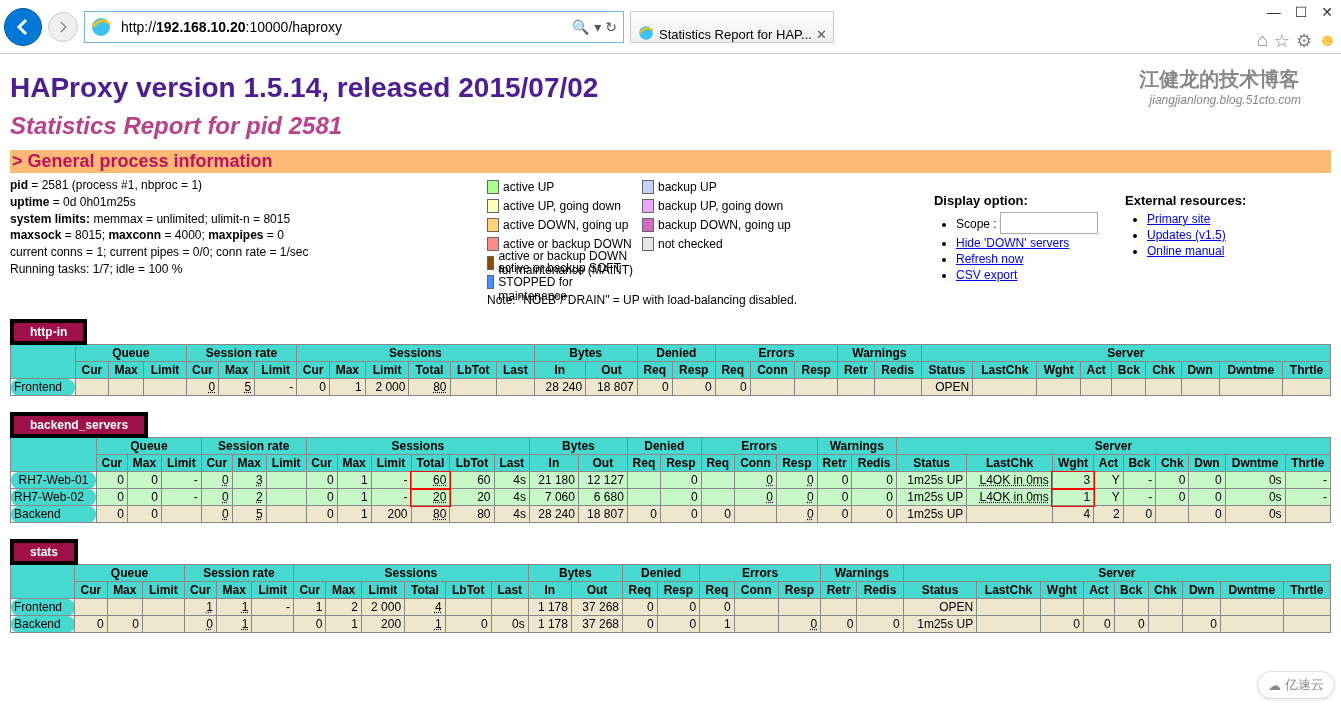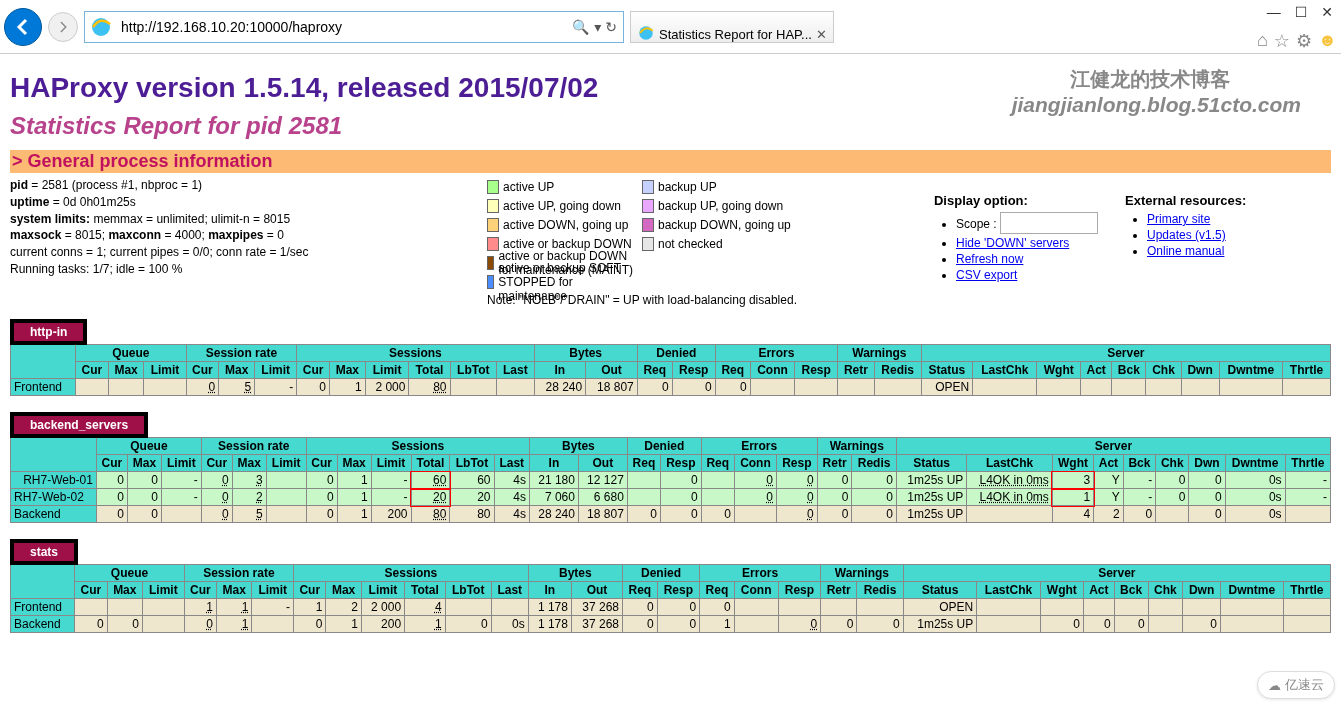--- a/index.html
+++ b/index.html
@@ -5,33 +5,33 @@
 * { box-sizing: border-box; }
 body { margin: 0; font-family: Arial, sans-serif; font-size: 11px; background: #fff; width: 1341px; }
 
 
 .browser-chrome { display: flex; align-items: center; background: #fff; border-bottom: 1px solid #ccc; height: 54px; padding: 0 4px; gap: 6px; }
 .nav-btn { width: 38px; height: 38px; border-radius: 50%; background: #0078d7; display: flex; align-items: center; justify-content: center; color: #fff; font-size: 20px; border: 1px solid #005a9e; }
 .nav-fwd { background: #f0f0f0; color: #888; border: 1px solid #ccc; width: 30px; height: 30px; }
 .addr-wrap { display: flex; align-items: center; border: 1px solid #78b4e0; height: 32px; flex: 0 0 540px; background: #fff; }
 .ie-icon { width: 24px; height: 24px; margin: 0 4px; }
 .addr-text { flex: 1; font-size: 14px; padding: 0 4px; white-space: nowrap; overflow: hidden; }
-.addr-text .ip { color: #000; font-weight: normal; }
+.addr-text .ip { color: #000; font-weight: bold; }
 .addr-controls { display: flex; align-items: center; gap: 4px; padding: 0 6px; color: #555; font-size: 14px; }
 .tab { display: flex; align-items: flex-end; border: 1px solid #ccc; height: 32px; padding: 0 6px; background: linear-gradient(#fff,#eee); font-size: 13px; gap: 4px; }
 .tab-close { font-family: Arial; color: #555; cursor: pointer; }
 .win-controls { position: absolute; right: 0; top: 0; display: flex; gap: 14px; padding: 4px 8px; font-size: 14px; color: #333; }
 .toolbar-icons { position: absolute; right: 4px; top: 30px; display: flex; gap: 6px; color: #888; font-size: 18px; }
 
 .page { padding: 6px 10px; }
 h1.title { font-size: 28px; font-weight: bold; color: #4c1d95; margin: 12px 0 2px 0; font-family: Arial; }
 h2.subtitle { font-size: 24px; font-style: italic; font-weight: bold; color: #b8438c; margin: 8px 0 10px 0; }
 .watermark { position: absolute; right: 40px; top: 66px; text-align: left; color: #888; }
 .watermark .cn { font-size: 20px; font-weight: bold; text-align: center; }
-.watermark .en { font-size: 21px; font-style: italic; font-weight: bold; margin-left: 12px; }
+.watermark .en { font-size: 12px; font-style: italic; font-weight: normal; margin-left: 12px; }
 
 .section-hdr { background: #fdba74; font-size: 18px; font-weight: bold; color: #c01060; padding: 1px 2px; margin-bottom: 4px; }
 .info-row { display: flex; align-items: flex-start; gap: 27px; }
 .info-left { flex: 0 0 450px; font-size: 12px; line-height: 1.4; }
 .info-left b { font-weight: bold; }
 .legend { font-size: 12px; }
 .legend-row { display: flex; align-items: center; height: 19px; }
 .legend-sw { width: 12px; height: 14px; border: 1px solid #666; display: inline-block; margin-right: 4px; }
 .legend-cols { display: flex; }
 .legend-col { display: flex; flex-direction: column; }
@@ -41,21 +41,21 @@
 .opts ul { margin: 2px 0; padding-left: 22px; }
 .opts a { color: #0000ee; text-decoration: underline; }
 .opts li { margin-bottom: 2px; }
 .scope-input { width: 98px; height: 22px; border: 1px solid #aaa; }
 
 .proxy-name { background: #a01048; color: #fff; font-weight: bold; padding: 2px 16px; display: inline-block; border: 4px solid #000000; font-size: 12px; }
 table.stats { border-collapse: collapse; font-size: 12px; width: 100%; margin-top: -1px; }
 table.stats th, table.stats td { border: 1px solid #888; padding: 1px 3px; white-space: nowrap; }
 table.stats th { background: #46d9d0; font-weight: bold; text-align: center; }
 table.stats td { text-align: right; }
-table.stats td.name { text-align: left; background: #46d9d0; }
+table.stats td.name { text-align: left; background: #46d9d0; border-radius: 8px; }
 table.stats tr.frontend td { background: #eee6cd; }
 table.stats tr.frontend td.name { background: #46d9d0; text-align: left; }
 table.stats tr.up td { background: #c8f8c8; }
 table.stats tr.up td.name { background: #46d9d0; text-align: left; }
 table.stats tr.backend td { background: #eee6cd; }
 table.stats tr.backend td.name { background: #46d9d0; text-align: left; }
 .u { text-decoration: underline dotted; }
 .redbox { outline: 1px solid red; }
 .cloud-badge { position: fixed; right: 6px; bottom: 6px; background: #fff; border: 1px solid #ddd; border-radius: 14px; padding: 4px 10px; font-size: 13px; color: #888; display: flex; align-items: center; gap: 4px; box-shadow: 0 1px 3px rgba(0,0,0,0.1); }
 </style>
@@ -326,21 +326,21 @@
             <th>Act</th>
             <th>Bck</th>
             <th>Chk</th>
             <th>Dwn</th>
             <th>Dwntme</th>
             <th>Thrtle</th>
           </tr>
         </thead>
       <tbody id="body-backend">
           <tr class="up">
-            <td class="name" style="text-align: right; margin-left: 36px;">RH7-Web-01</td>
+            <td class="name" style="text-align: center; margin-left: 36px;">RH7-Web-01</td>
             <td>0</td>
             <td>0</td>
             <td>-</td>
             <td><span class="u">0</span></td>
             <td><span class="u">3</span></td>
             <td></td>
             <td>0</td>
             <td>1</td>
             <td>-</td>
             <td class="redbox"><span class="u">60</span></td>

